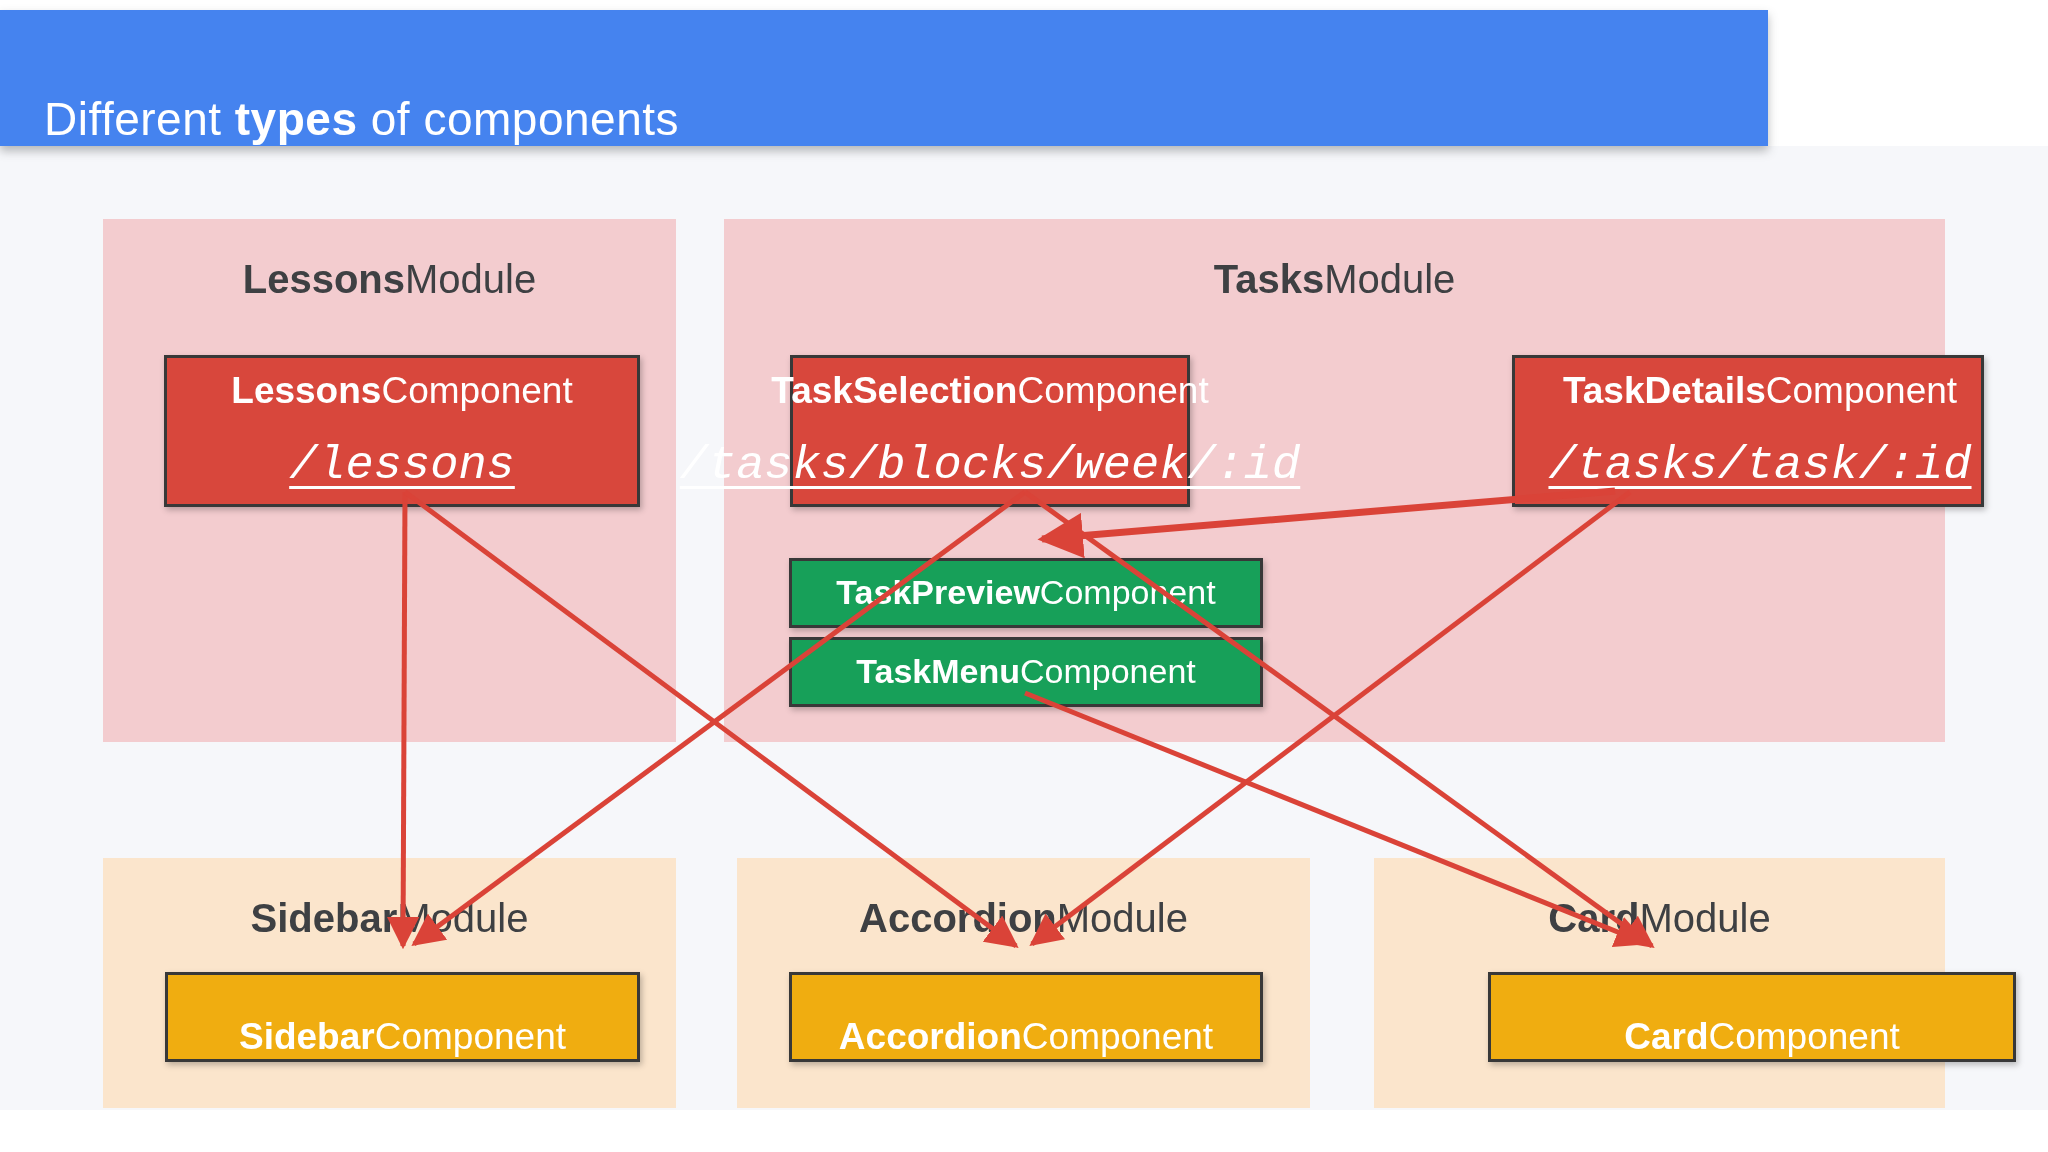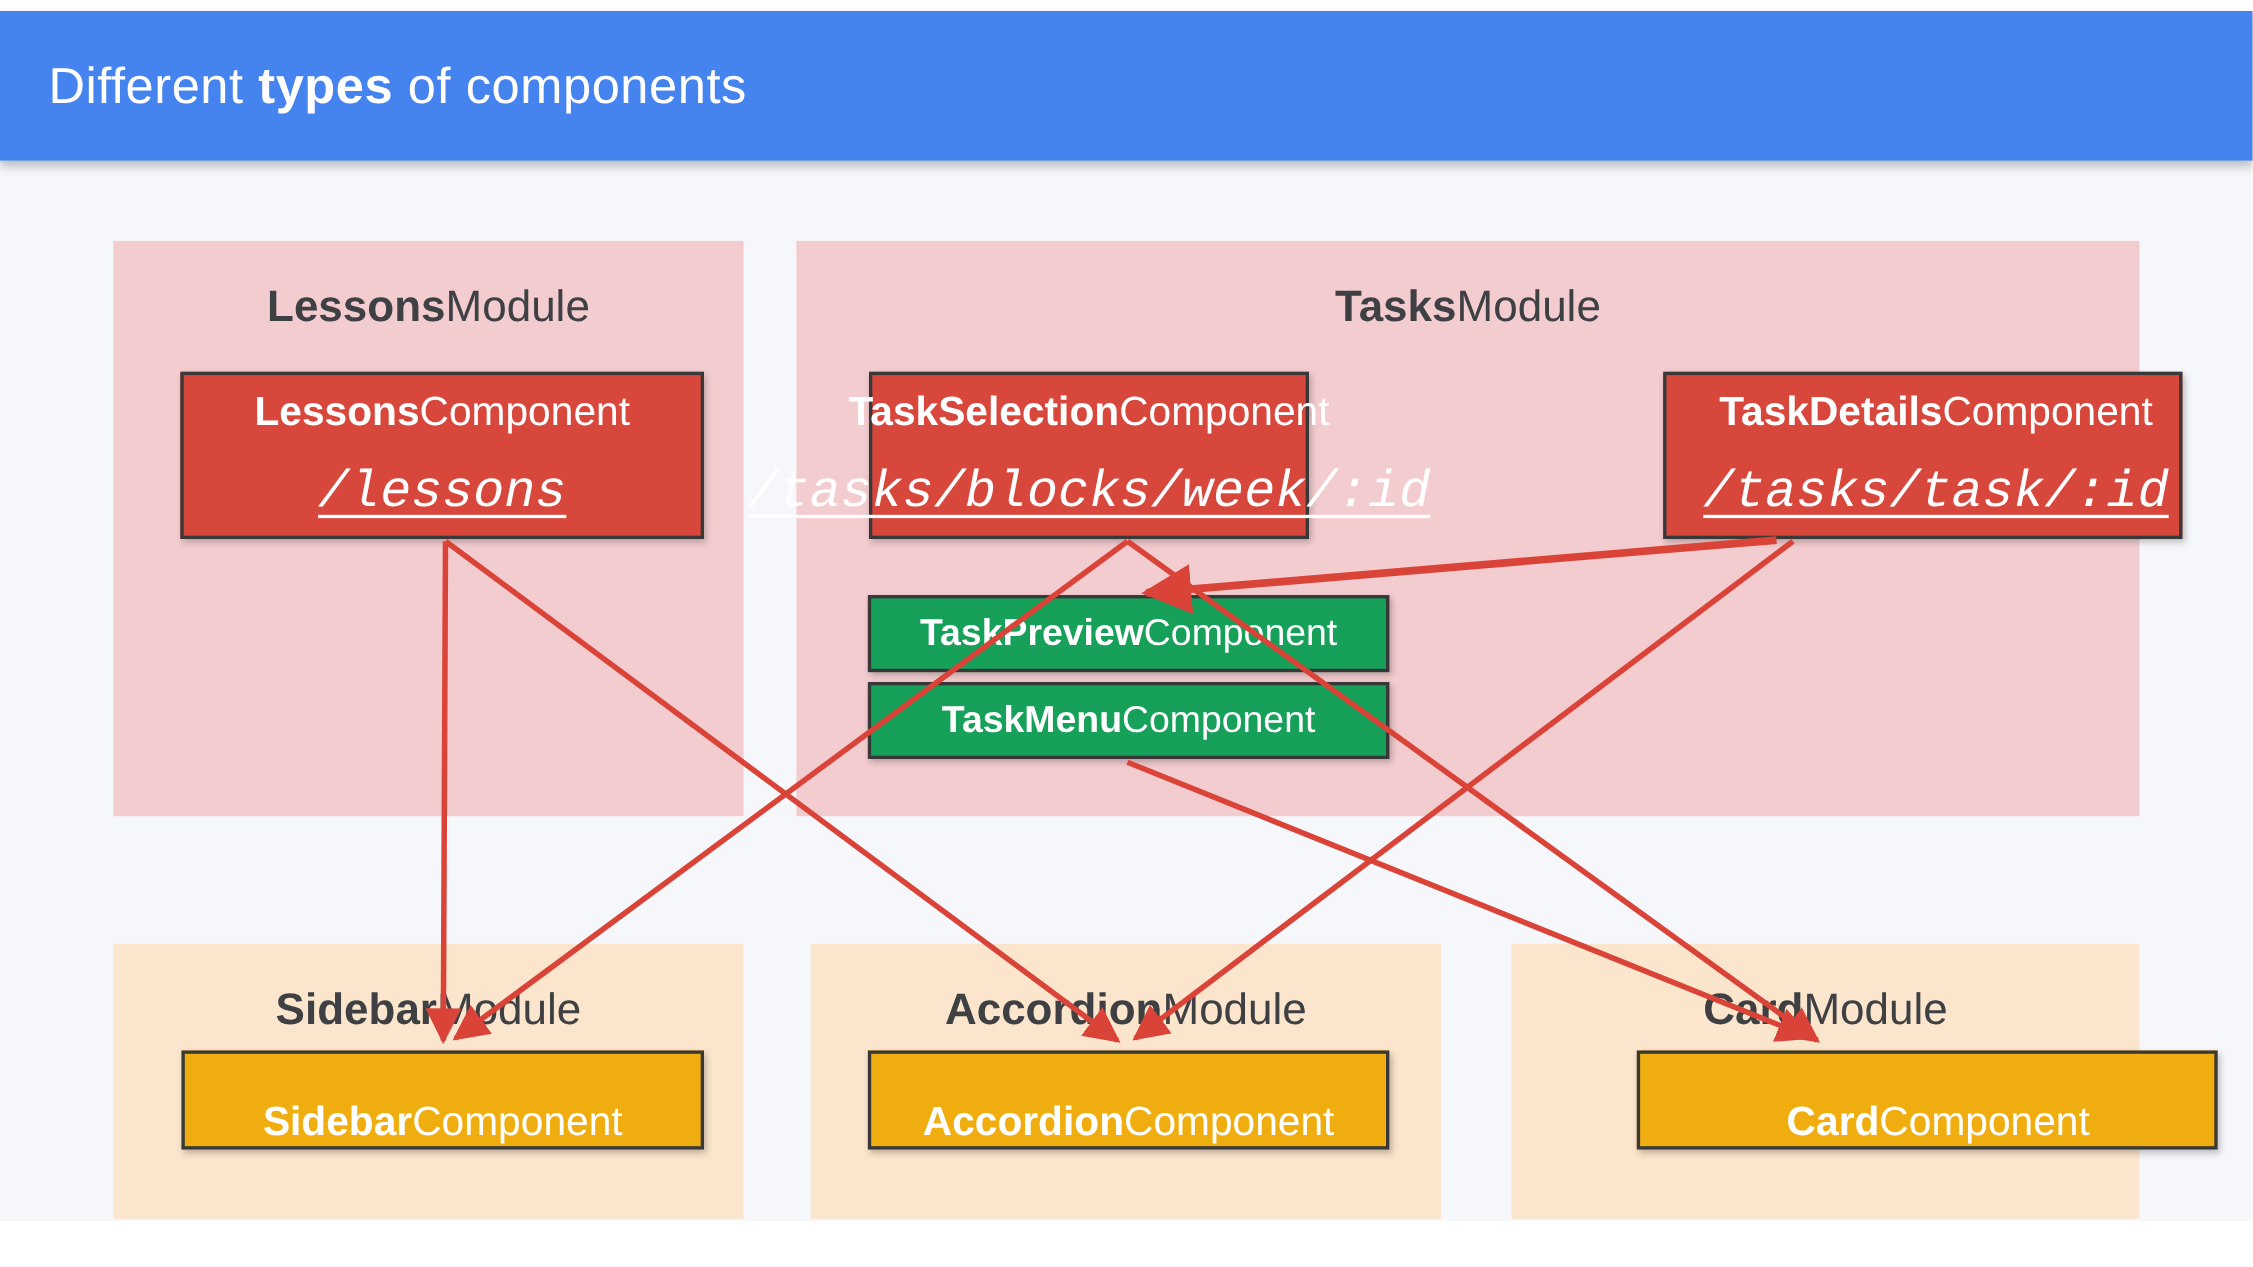--- a/index.html
+++ b/index.html
@@ -4,40 +4,40 @@
 <style>
   :root{
     --header-bg:#4583ef; --page-bg:#f6f7fa; --module-pink:#f3cccf; --module-peach:#fbe5cc;
     --box-red:#d8473c; --box-green:#17a059; --box-yellow:#f0ad10; --arrow:#da4338;
     --text-dark:#3e4043; --box-border:#383838;
   }
   html,body{margin:0;padding:0;background:#ffffff;}
   .canvas{position:relative;width:2048px;height:1152px;overflow:hidden;background:#ffffff;
           font-family:"Liberation Sans", sans-serif;}
   .page-bg{position:absolute;left:0;top:146px;width:2048px;height:964px;background:var(--page-bg);}
-  .header{position:absolute;left:0;top:10px;width:2048px;height:136px;background:var(--header-bg);
-          box-shadow:0 5px 9px rgba(60,64,67,.35);display:flex;align-items:center;}
+  .header{position:absolute;left:0;top:10px;width:1768px;height:136px;background:var(--header-bg);
+          box-shadow:0 5px 9px rgba(60,64,67,.35);display:flex;align-items:flex-end;}
   .title{color:#fff;font-size:46px;padding-left:44px;letter-spacing:.5px;}
   .b{font-weight:bold;}
 
   .module{position:absolute;}
   .module.pink{background:var(--module-pink);}
   .module.peach{background:var(--module-peach);}
   .module-title{position:absolute;top:38px;left:0;width:100%;text-align:center;
                 font-size:40px;color:var(--text-dark);}
 
   #m-lessons{left:103px;top:219px;width:573px;height:523px;}
   #m-tasks{left:724px;top:219px;width:1221px;height:523px;}
   #m-sidebar{left:103px;top:858px;width:573px;height:250px;}
   #m-accordion{left:737px;top:858px;width:573px;height:250px;}
   #m-card{left:1374px;top:858px;width:571px;height:250px;}
 
   .cbox{position:absolute;border:3px solid var(--box-border);box-sizing:border-box;
         display:flex;flex-direction:column;align-items:center;justify-content:center;
-        color:#fff;box-shadow:2px 3px 6px rgba(0,0,0,.25);}
+        color:#fff;box-shadow:2px 3px 6px rgba(0,0,0,.25);margin-top:17px;}
   .cbox.red{background:var(--box-red);}
   .cbox.green{background:var(--box-green);}
   .cbox.yellow{background:var(--box-yellow);justify-content:flex-end;}
   .cname{font-size:37px;line-height:1.15;}
   .green .cname{font-size:34px;}
   .route{font-size:47px;font-style:italic;margin-top:26px;
          text-decoration:underline;text-decoration-thickness:3px;text-underline-offset:8px;font-family:Liberation Mono, monospace;}
 
   #c-lessons{left:164px;top:338px;width:476px;height:152px;}
   #c-task-selection{left:790px;top:338px;width:400px;height:152px;}

